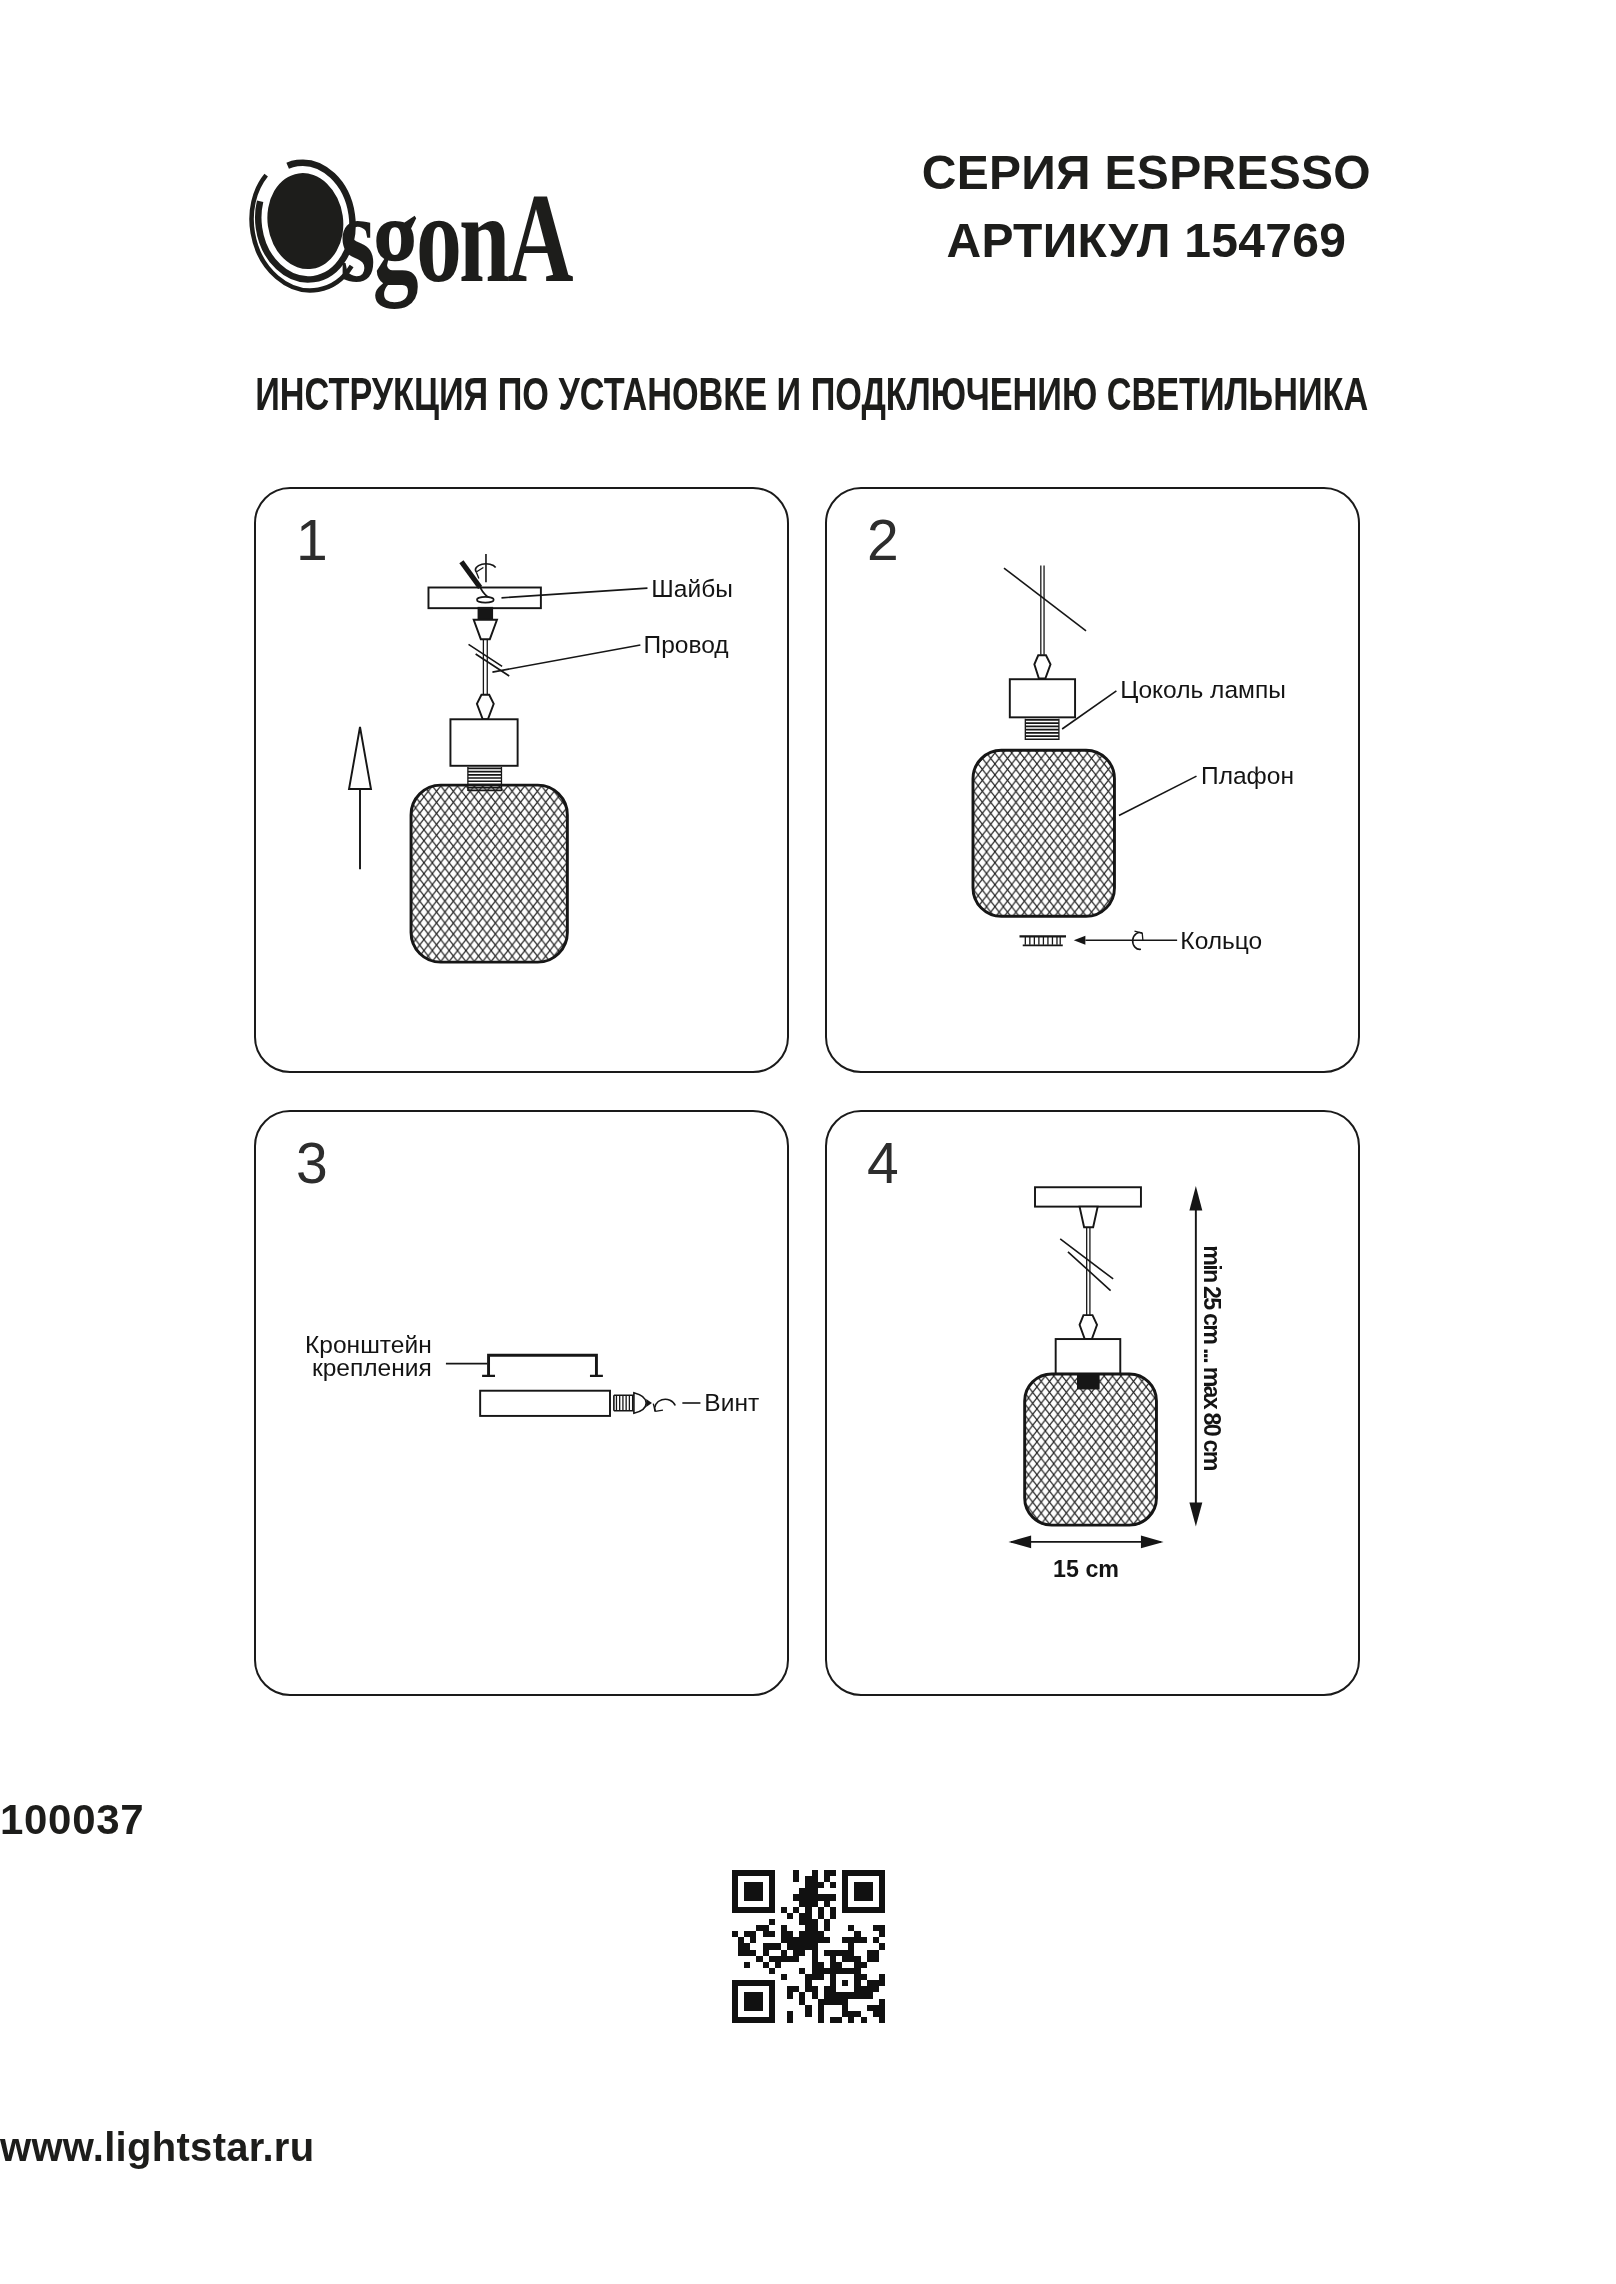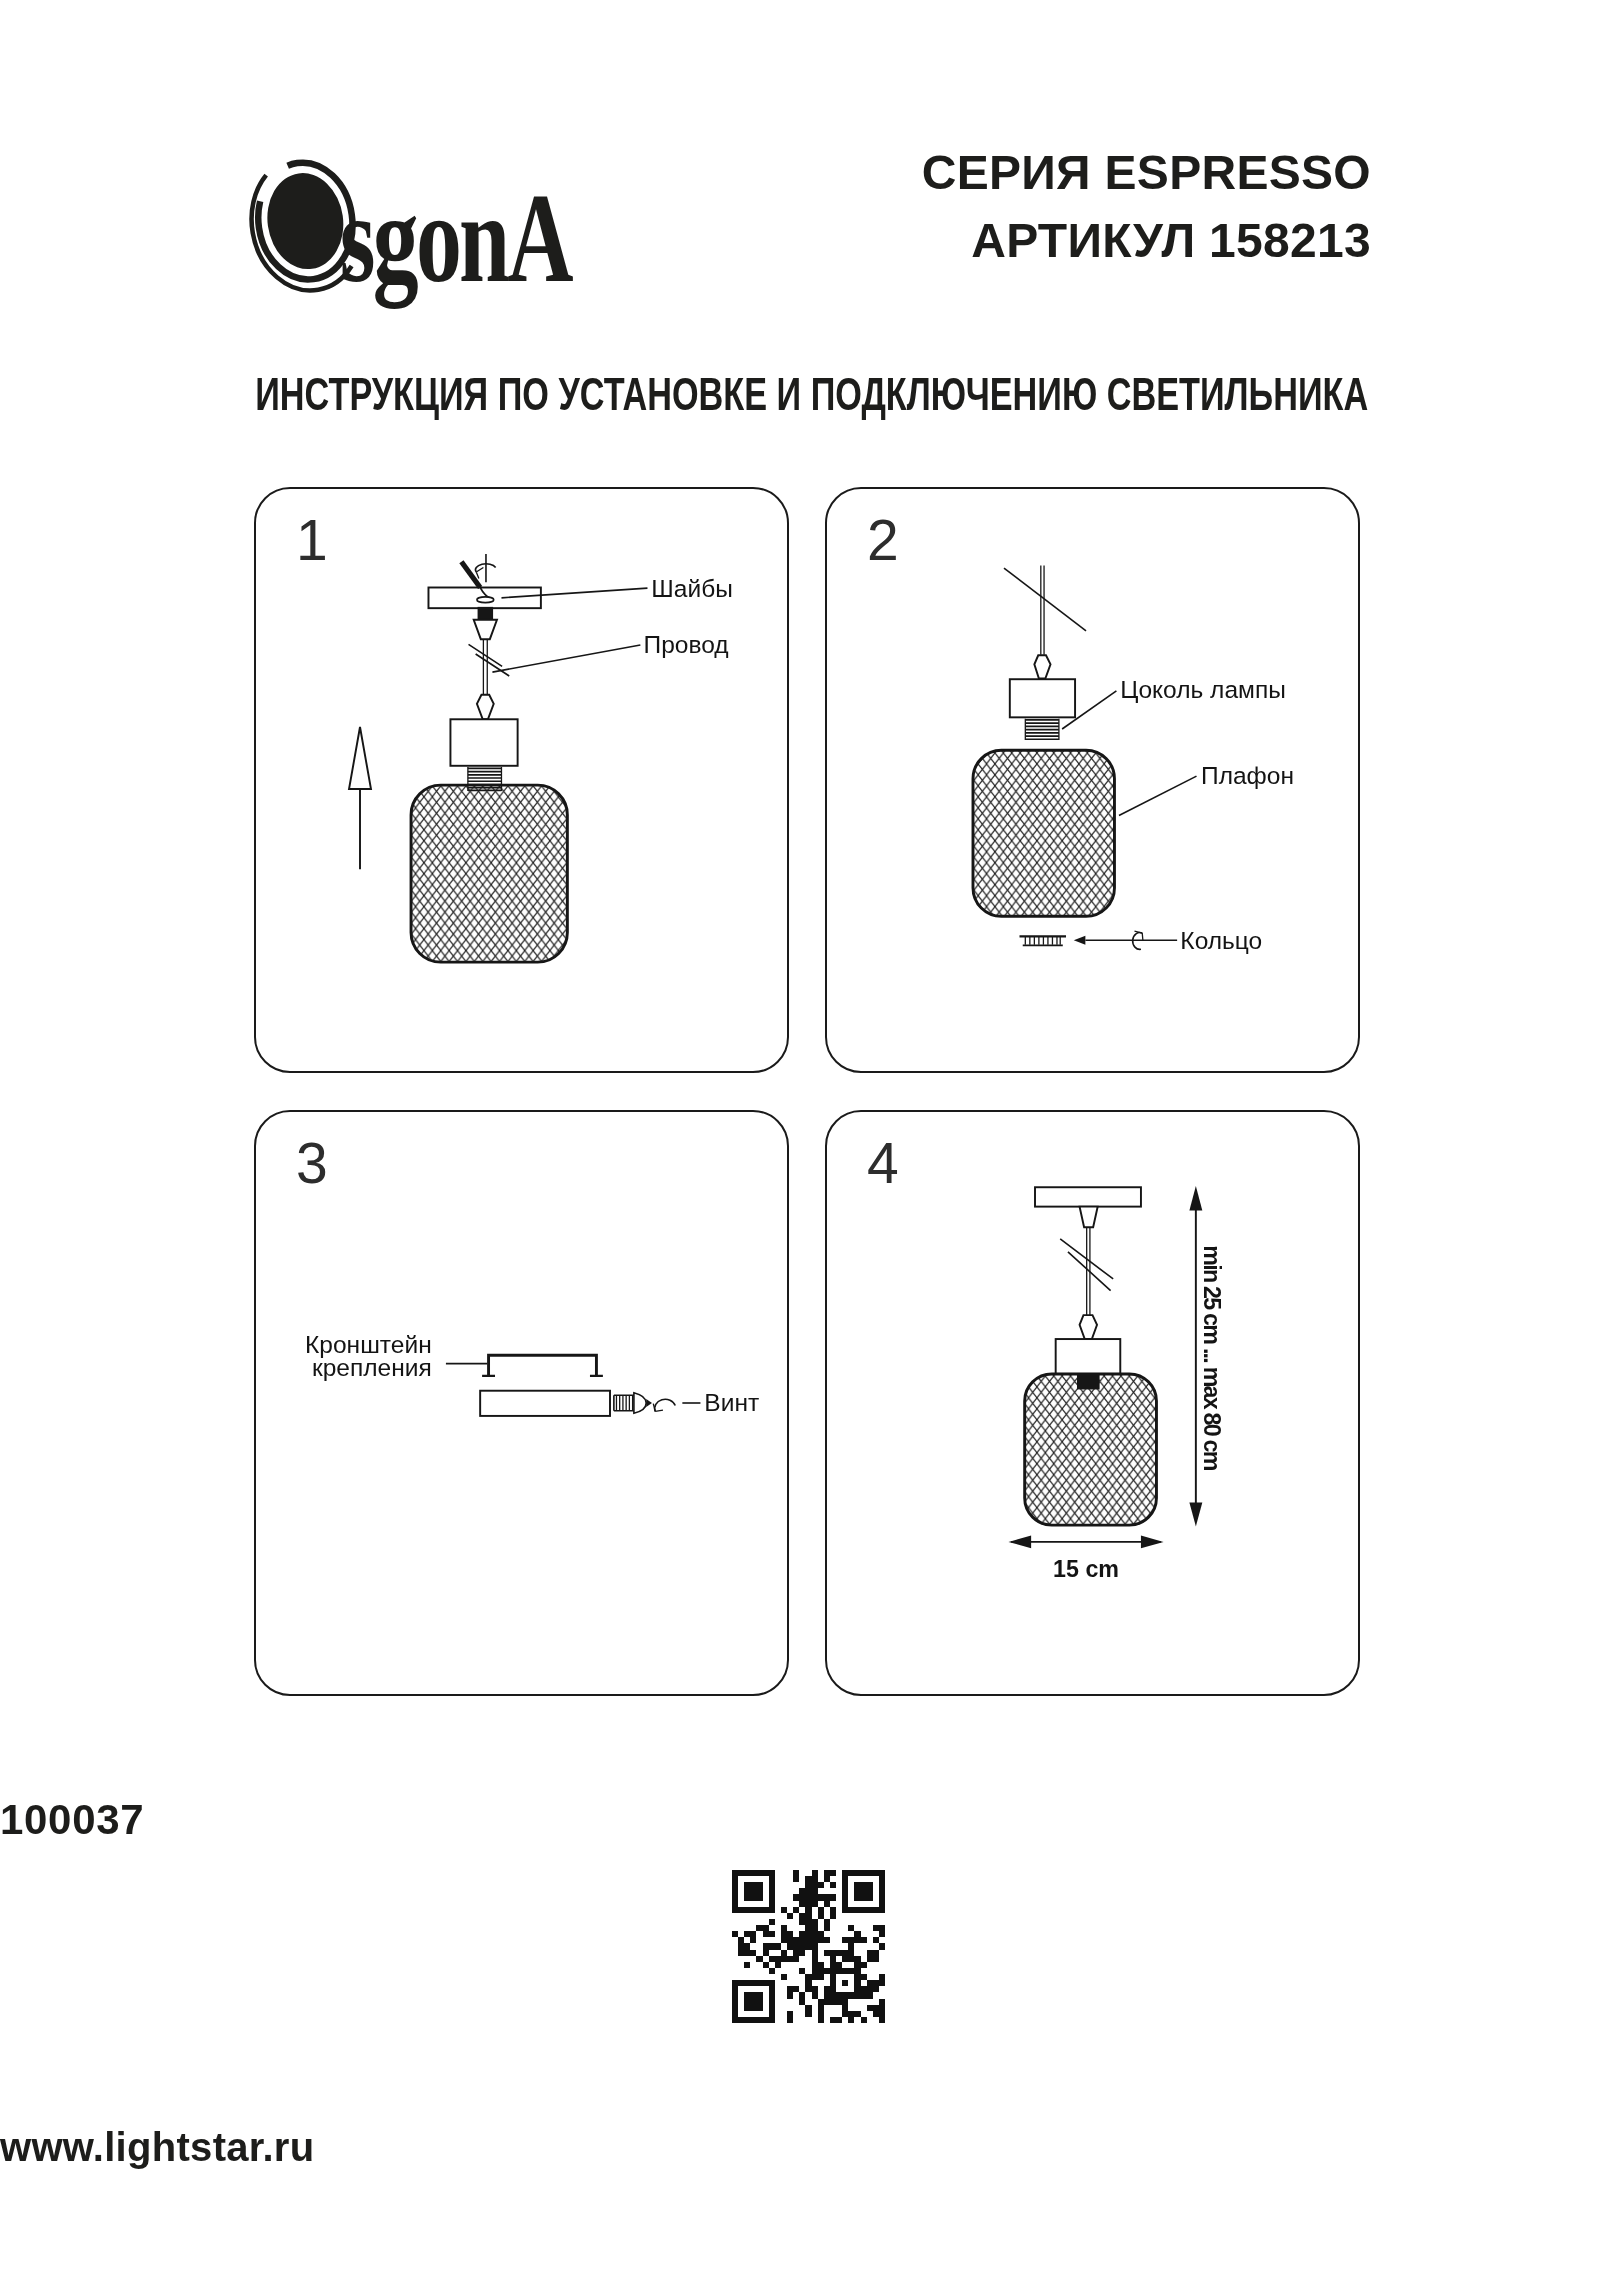--- a/index.html
+++ b/index.html
@@ -1,20 +1,20 @@
 <!DOCTYPE html>
 <html style="font-size:10.4px"><head>
 <meta charset="utf-8">
 <style>
   html,body{margin:0;padding:0;background:#fff;}
   .page{position:relative;width:1616px;height:2284px;background:#fff;overflow:hidden;
         font-family:"Liberation Sans",sans-serif;color:#1d1d1b;}
   
   .brand-logo{position:absolute;left:242px;top:143px;}
-  .hdr{position:absolute;top:139px;right:245px;text-align:right;
+  .hdr{position:absolute;top:139px;right:245px;text-align:center;
        font-weight:bold;font-size:48px;line-height:68px;letter-spacing:0.3px;white-space:nowrap;}
   .title-wrap{position:absolute;left:7px;right:0;top:366px;display:flex;justify-content:center;}
   .title-wrap span{display:inline-block;white-space:nowrap;font-weight:bold;font-size:47px;
        transform-origin:center top;letter-spacing:0px;}
   
   .panel{position:absolute;width:535px;height:586px;border:2px solid #1a1a1a;border-radius:36px;
          box-sizing:border-box;background:#fff;}
   .p1{left:254px;top:487px;} .p2{left:825px;top:487px;}
   .p3{left:254px;top:1110px;} .p4{left:825px;top:1110px;}
   .panel .num{position:absolute;left:40px;top:23.4px;font-size:57px;line-height:1;
@@ -56,21 +56,21 @@
     <g>
       <ellipse cx="97" cy="120" rx="58" ry="74" transform="rotate(-8 97 120)" fill="#1d1d1b"></ellipse>
       <ellipse cx="97" cy="120" rx="72" ry="90" transform="rotate(-8 97 120)" fill="none" stroke="#1d1d1b" stroke-width="10" pathLength="100" stroke-dasharray="58 14 28 0"></ellipse>
       <ellipse cx="99" cy="124" rx="84" ry="103" transform="rotate(-10 99 124)" fill="none" stroke="#1d1d1b" stroke-width="7" pathLength="100" stroke-dasharray="0 14 52 34"></ellipse>
     </g>
     <text transform="translate(150,212) scale(0.72,1)" x="0" y="0" style="font-family:'Liberation Serif',serif;font-weight:bold;font-size:196px;letter-spacing:-6px;fill:#1d1d1b;">sgonA</text>
   </svg>
 
   <div class="hdr">
     <div>СЕРИЯ ESPRESSO</div>
-    <div>АРТИКУЛ 158213</div>
+    <div>АРТИКУЛ 154769</div>
   </div>
 
   <div class="title-wrap">
     <span style="transform: scaleX(0.728632);">ИНСТРУКЦИЯ ПО УСТАНОВКЕ И ПОДКЛЮЧЕНИЮ СВЕТИЛЬНИКА</span>
   </div>
 
   <div class="panel p1">
     <div class="num">1</div>
     <svg class="diagram" viewBox="0 0 822 900">
       <g>

